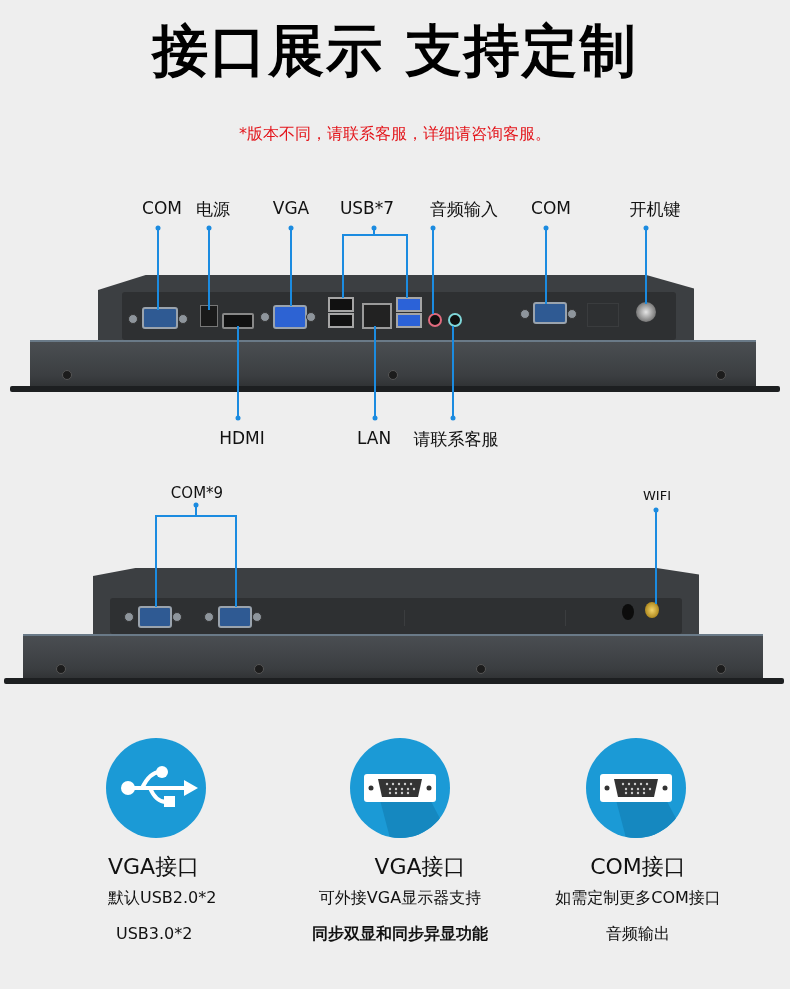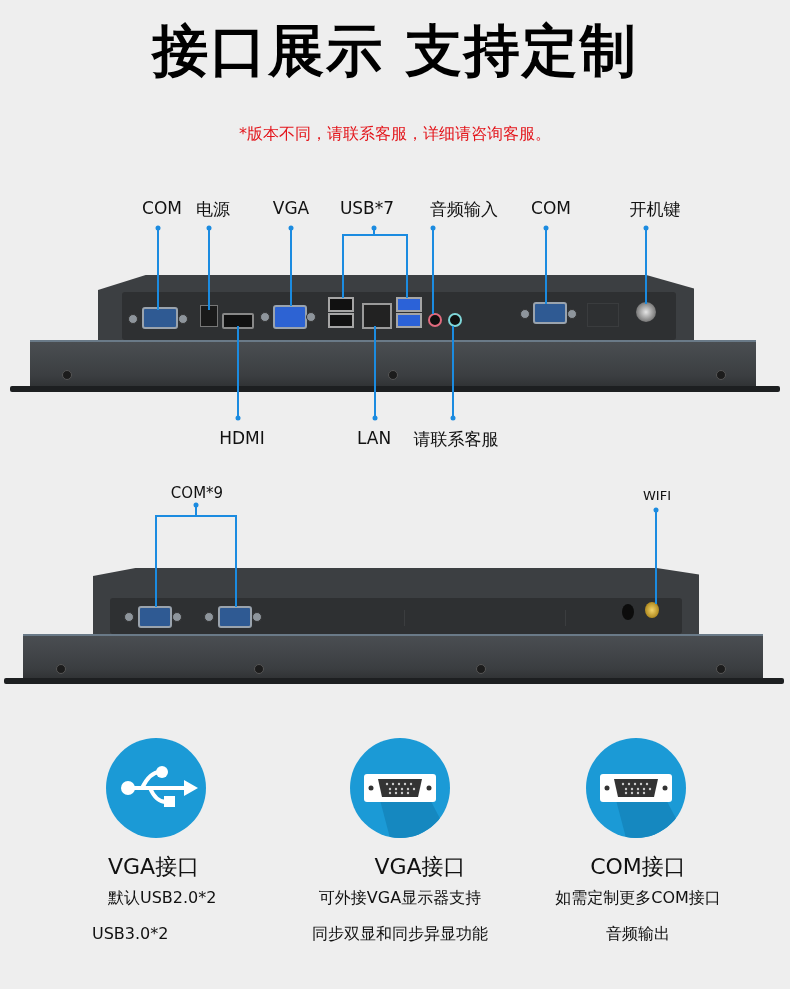--- a/index.html
+++ b/index.html
@@ -147,21 +147,21 @@
       <line x1="22" y1="50" x2="78" y2="50" stroke="#fff" stroke-width="4"></line>
       <polygon points="78,42 92,50 78,58" fill="#fff"></polygon>
       <path d="M36 50 Q44 34 54 34" stroke="#fff" stroke-width="4" fill="none"></path>
       <circle cx="56" cy="34" r="6" fill="#fff"></circle>
       <path d="M44 50 Q50 64 60 64" stroke="#fff" stroke-width="4" fill="none"></path>
       <rect x="58" y="58" width="11" height="11" fill="#fff"></rect>
     </svg>
   </div>
   <div class="abs feat-title" style="left:152px;top:852px;transform:none;left:108px;">VGA接口</div>
   <div class="abs feat-line" style="left:108px;top:888px;text-align:center;">默认USB2.0*2</div>
-  <div class="abs feat-line" style="left:92px;top:924px;">USB3.0*2</div>
+  <div class="abs feat-line" style="left:116px;top:924px;">USB3.0*2</div>
 </div>
 
 <div>
   <div class="abs icon-circle" style="left:350px;top:738px;">
     <svg width="100" height="100" viewBox="0 0 100 100">
       <polygon points="30,62 70,42 100,100 40,100" fill="#1588c0"></polygon>
       <rect x="14" y="36" width="72" height="28" rx="3" fill="#fff"></rect>
       <circle cx="21" cy="50" r="2.5" fill="#333"></circle>
       <circle cx="79" cy="50" r="2.5" fill="#333"></circle>
       <polygon points="28,41 72,41 68,59 32,59" fill="#333"></polygon>
@@ -178,21 +178,21 @@
           <circle cx="64" cy="51" r="1.2"></circle>
           <circle cx="40" cy="55" r="1.2"></circle>
           <circle cx="46" cy="55" r="1.2"></circle>
           <circle cx="52" cy="55" r="1.2"></circle>
           <circle cx="58" cy="55" r="1.2"></circle>
         </g>
     </svg>
   </div>
   <div class="abs feat-title" style="left:420px;top:852px;">VGA接口</div>
   <div class="abs feat-line" style="left:400px;top:888px;transform:translateX(-50%);">可外接VGA显示器支持</div>
-  <div class="abs feat-line" style="left:400px;top:924px;transform:translateX(-50%);">同步双显和同步异显功能</div>
+  <div class="abs feat-line" style="left:400px;top:924px;transform:translateX(-50%);font-weight:bold;">同步双显和同步异显功能</div>
 </div>
 
 <div>
   <div class="abs icon-circle" style="left:586px;top:738px;">
     <svg width="100" height="100" viewBox="0 0 100 100">
       <polygon points="30,62 70,42 100,100 40,100" fill="#1588c0"></polygon>
       <rect x="14" y="36" width="72" height="28" rx="3" fill="#fff"></rect>
       <circle cx="21" cy="50" r="2.5" fill="#333"></circle>
       <circle cx="79" cy="50" r="2.5" fill="#333"></circle>
       <polygon points="28,41 72,41 68,59 32,59" fill="#333"></polygon>

